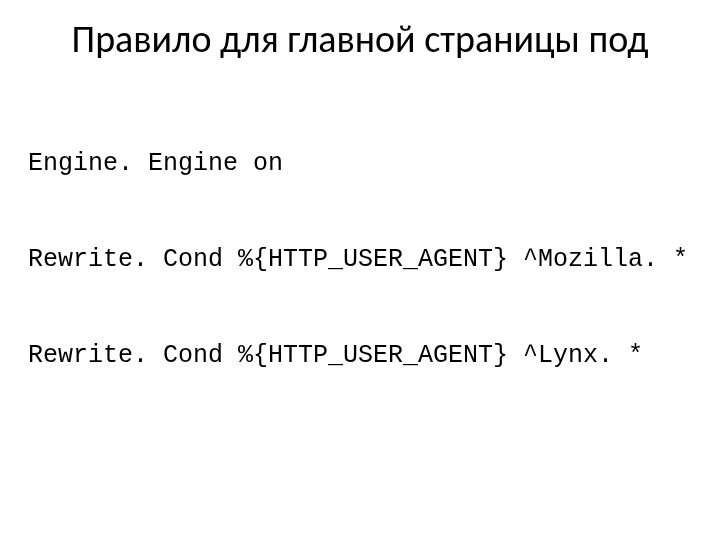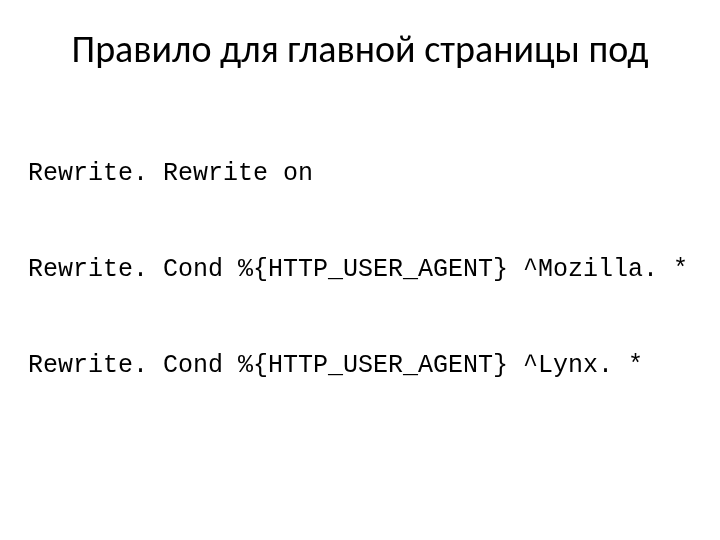--- a/index.html
+++ b/index.html
@@ -8,21 +8,21 @@
     width: 720px;
     height: 540px;
     background: #ffffff;
     font-family: Calibri, Arial, sans-serif;
     color: #000;
   }
   .slide {
     box-sizing: border-box;
     width: 720px;
     height: 540px;
-    padding: 22px 28px 0 28px;
+    padding: 12px 28px 0 28px;
   }
   .title {
     font-size: 38px;
     line-height: 1.15;
     text-align: center;
     letter-spacing: 0px;
     margin: 6px 0 22px 0;
     font-weight: 400;
   }
   .code {
@@ -37,19 +37,19 @@
   }
 </style>
 </head>
 <body>
 
 <div class="slide">
   <h1 class="title">
     <span>Правило для главной страницы под</span><br>
   </h1>
   <div class="code">
-    <span class="line">Rewrite. Rewrite on</span>
+    <span class="line">Engine. Engine on</span>
     <span class="line">Rewrite. Cond %{HTTP_USER_AGENT} ^Mozilla. *</span>
     <span class="line">Rewrite. Cond %{HTTP_USER_AGENT} ^Lynx. *</span>
     
     
   </div>
 </div>
 
 </body></html>

